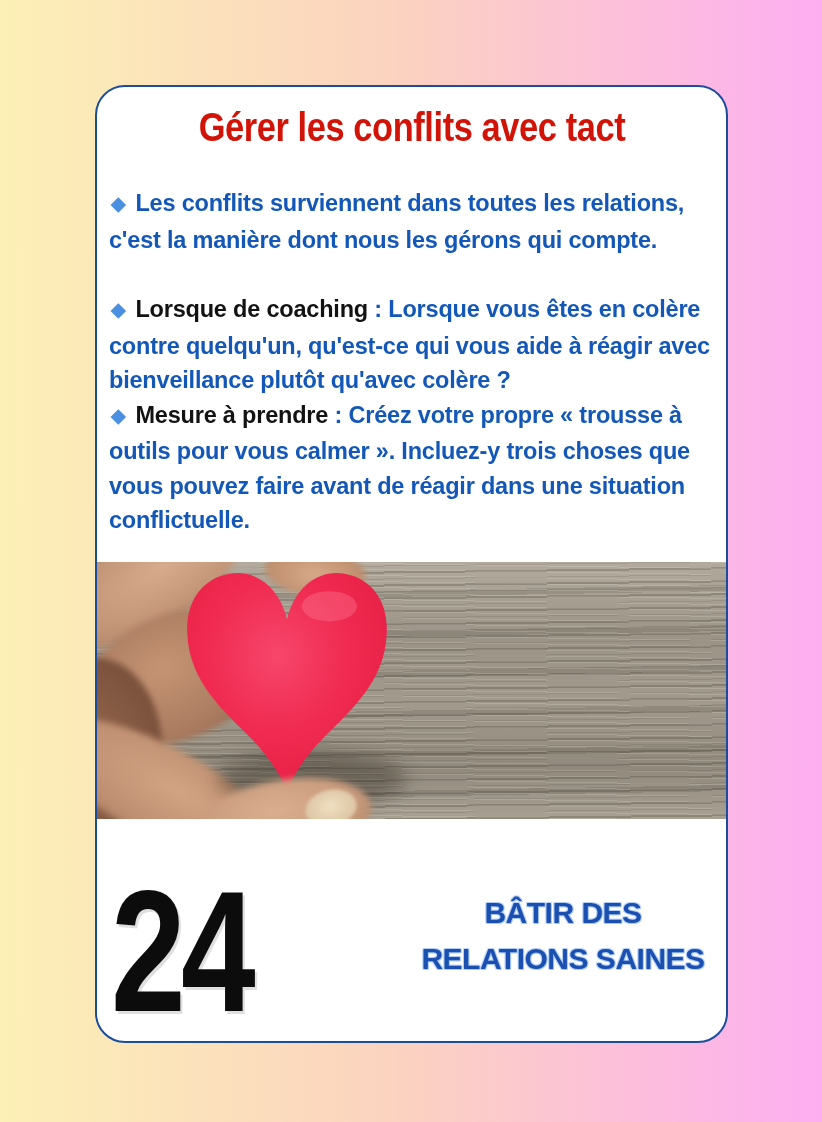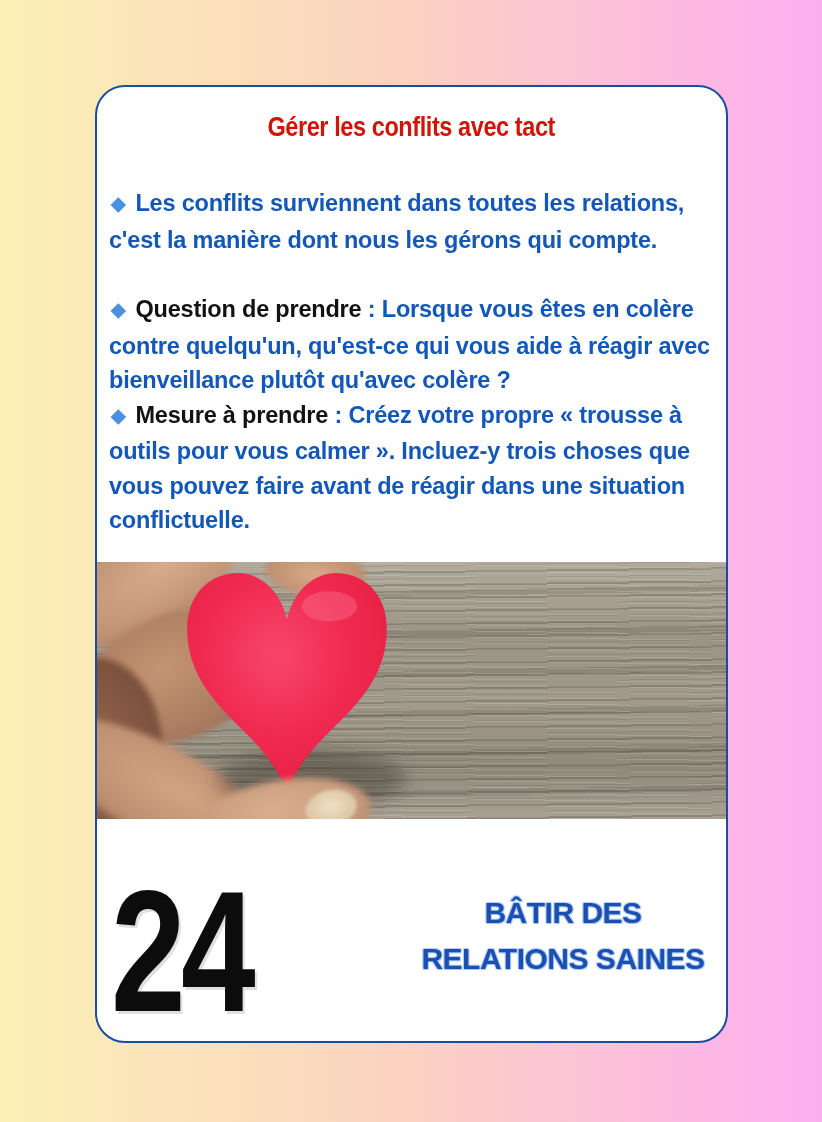--- a/index.html
+++ b/index.html
@@ -9,21 +9,21 @@
     background:linear-gradient(to right,#fcf0b6 0%,#fbd3c0 48%,#fdaef1 100%);
     position:relative;overflow:hidden;
   }
   .card{
     position:absolute;left:95px;top:85px;width:633px;height:958px;
     background:#ffffff;border:2px solid #1a4d9e;border-radius:30px;
     box-sizing:border-box;overflow:hidden;
   }
   .title{
     position:absolute;top:16px;left:0;width:100%;
-    text-align:center;color:#d21408;font-weight:bold;font-size:28px;line-height:48px;
+    text-align:center;color:#d21408;font-weight:bold;font-size:41px;line-height:48px;
     white-space:nowrap;
   }
   .title .squeeze{display:inline-block;transform:scaleX(0.84);transform-origin:center;letter-spacing:-0.5px;}
   .body-text{
     position:absolute;top:99px;left:12px;width:612px;
     font-size:23.5px;line-height:34.5px;font-weight:bold;letter-spacing:-0.2px;
   }
   .para{margin:0;}
   .para.gap{margin-bottom:35px;}
   .bullet{color:#4a8fe0;font-size:19px;margin:0 10px 0 2px;position:relative;top:-1px;}
@@ -74,21 +74,21 @@
 <body>
 
 <div class="card">
 
   <div class="title">
     <span class="squeeze">Gérer les conflits avec tact</span>
   </div>
 
   <div class="body-text">
       <div class="para gap"><span class="bullet">◆</span><span class="seg-blue">Les conflits surviennent dans toutes les relations, c'est la manière dont nous les gérons qui compte.</span></div>
-      <div class="para"><span class="bullet">◆</span><span class="seg-black">Question de prendre</span><span class="seg-blue"> : Lorsque vous êtes en colère contre quelqu'un, qu'est-ce qui vous aide à réagir avec bienveillance plutôt qu'avec colère ?</span></div>
+      <div class="para"><span class="bullet">◆</span><span class="seg-black">Lorsque de coaching</span><span class="seg-blue"> : Lorsque vous êtes en colère contre quelqu'un, qu'est-ce qui vous aide à réagir avec bienveillance plutôt qu'avec colère ?</span></div>
       <div class="para"><span class="bullet">◆</span><span class="seg-black">Mesure à prendre</span><span class="seg-blue"> : Créez votre propre « trousse à outils pour vous calmer ». Incluez-y trois choses que vous pouvez faire avant de réagir dans une situation conflictuelle.</span></div>
     </div>
 
   <div class="photo">
     <div class="finger f-topleft"></div>
     <div class="finger f-knuckle"></div>
     <div class="finger f-darkedge"></div>
     <div class="finger f-botdiag"></div>
     <div class="heart-shadow"></div>
     <div class="finger f-topgrip"></div>

